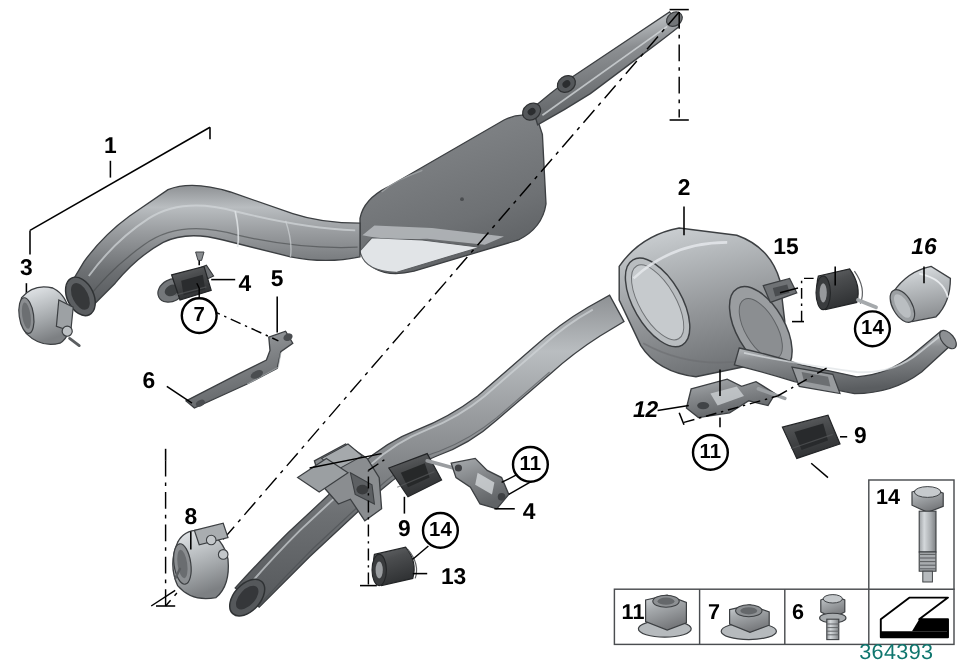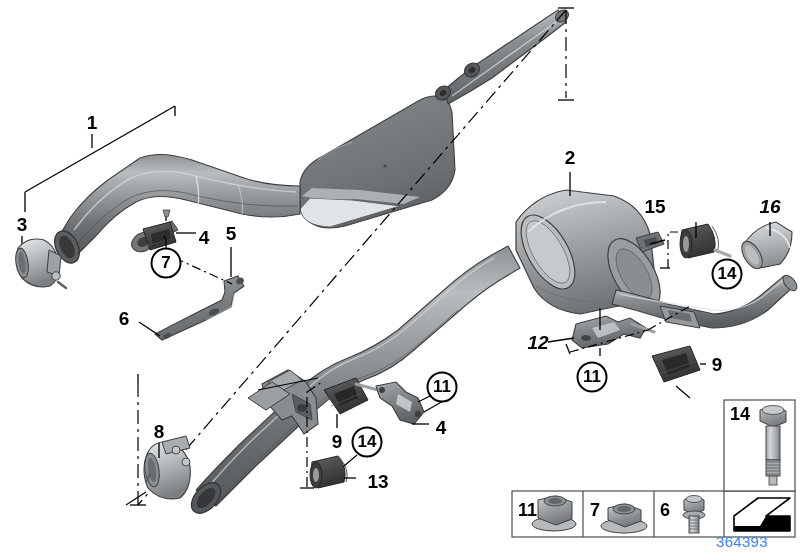--- a/index.html
+++ b/index.html
@@ -46,22 +46,22 @@
     font-family: "Liberation Sans", sans-serif;
     font-weight: bold;
     font-size: 18px;
     color: #000;
   }
   #diagram-number {
     position: absolute;
     left: 716px;
     top: 533px;
     font-family: "Liberation Sans", sans-serif;
-    font-size: 15px;
-    color: #3b82f6;
+    font-size: 18px;
+    color: #0f766e;
     letter-spacing: 0.3px;
   }
 </style>
 </head>
 <body>
 
 <div id="page">
 
   <svg id="art" viewBox="0 0 800 560">
     <defs>

